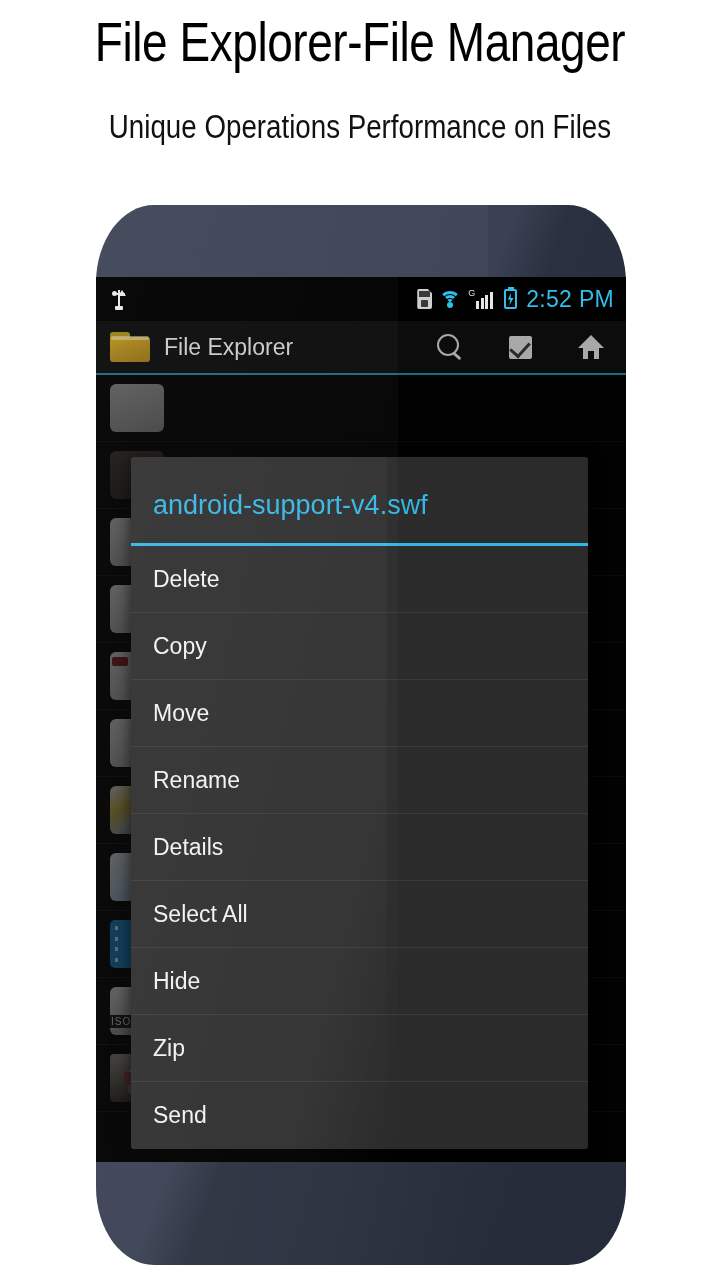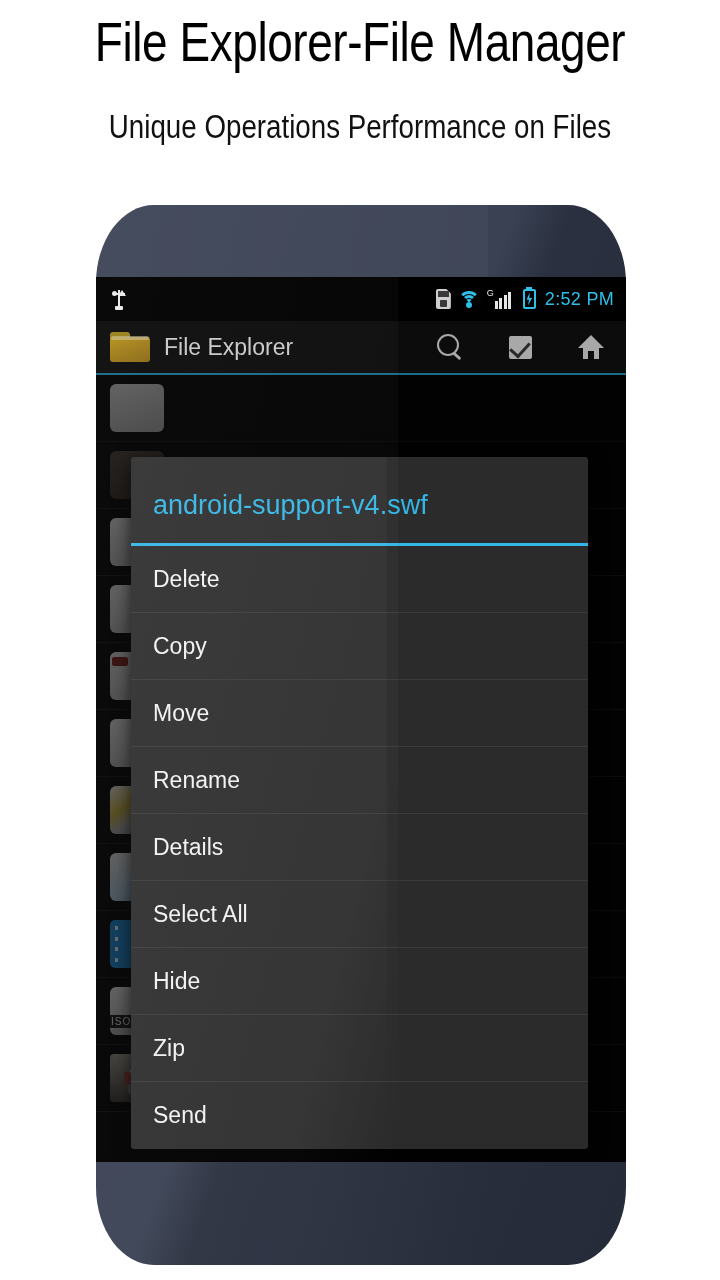--- a/index.html
+++ b/index.html
@@ -140,21 +140,21 @@
     width: 13px; height: 20px; border: 2px solid #2fbfe8; border-radius: 2px; position: relative;
   }
   .icon-battery::before {
     content:""; position:absolute; left:50%; transform:translateX(-50%); top:-4px; width:6px; height:2px; background:#2fbfe8;
   }
   .bolt {
     position:absolute; left:50%; top:50%; transform:translate(-50%,-50%);
     width:7px; height:13px; background:#2fbfe8;
     clip-path: polygon(55% 0, 10% 55%, 45% 55%, 30% 100%, 90% 42%, 50% 42%);
   }
-  .sb-clock { color: #2fbfe8; font-size: 18px; letter-spacing: 0.3px; margin-left: 2px; }
+  .sb-clock { color: #2fbfe8; font-size: 23px; letter-spacing: 0.3px; margin-left: 2px; }
 
   
   .appbar {
     position: relative;
     height: 54px;
     background: #0c0c0c;
     display: flex;
     align-items: center;
     padding: 0 16px 0 14px;
     border-bottom: 2px solid #1b6a86;

